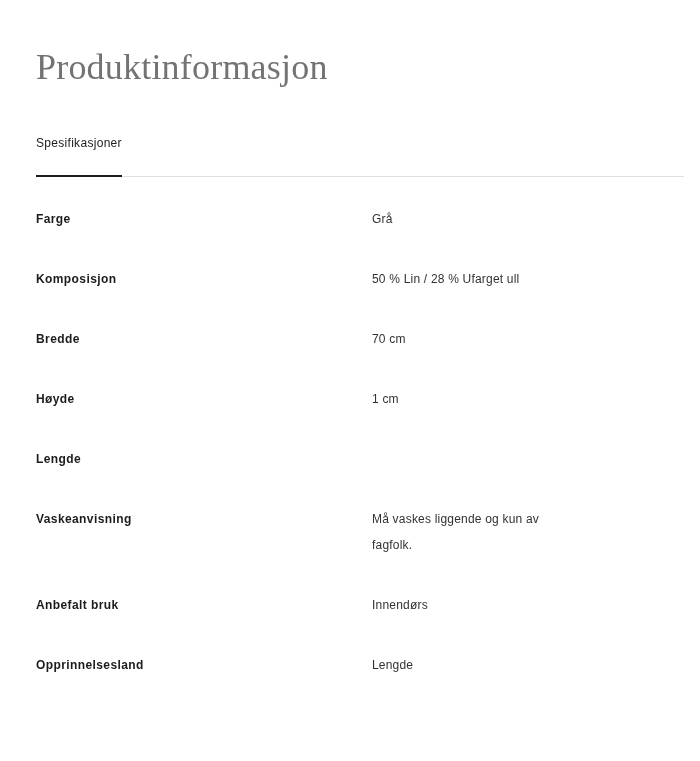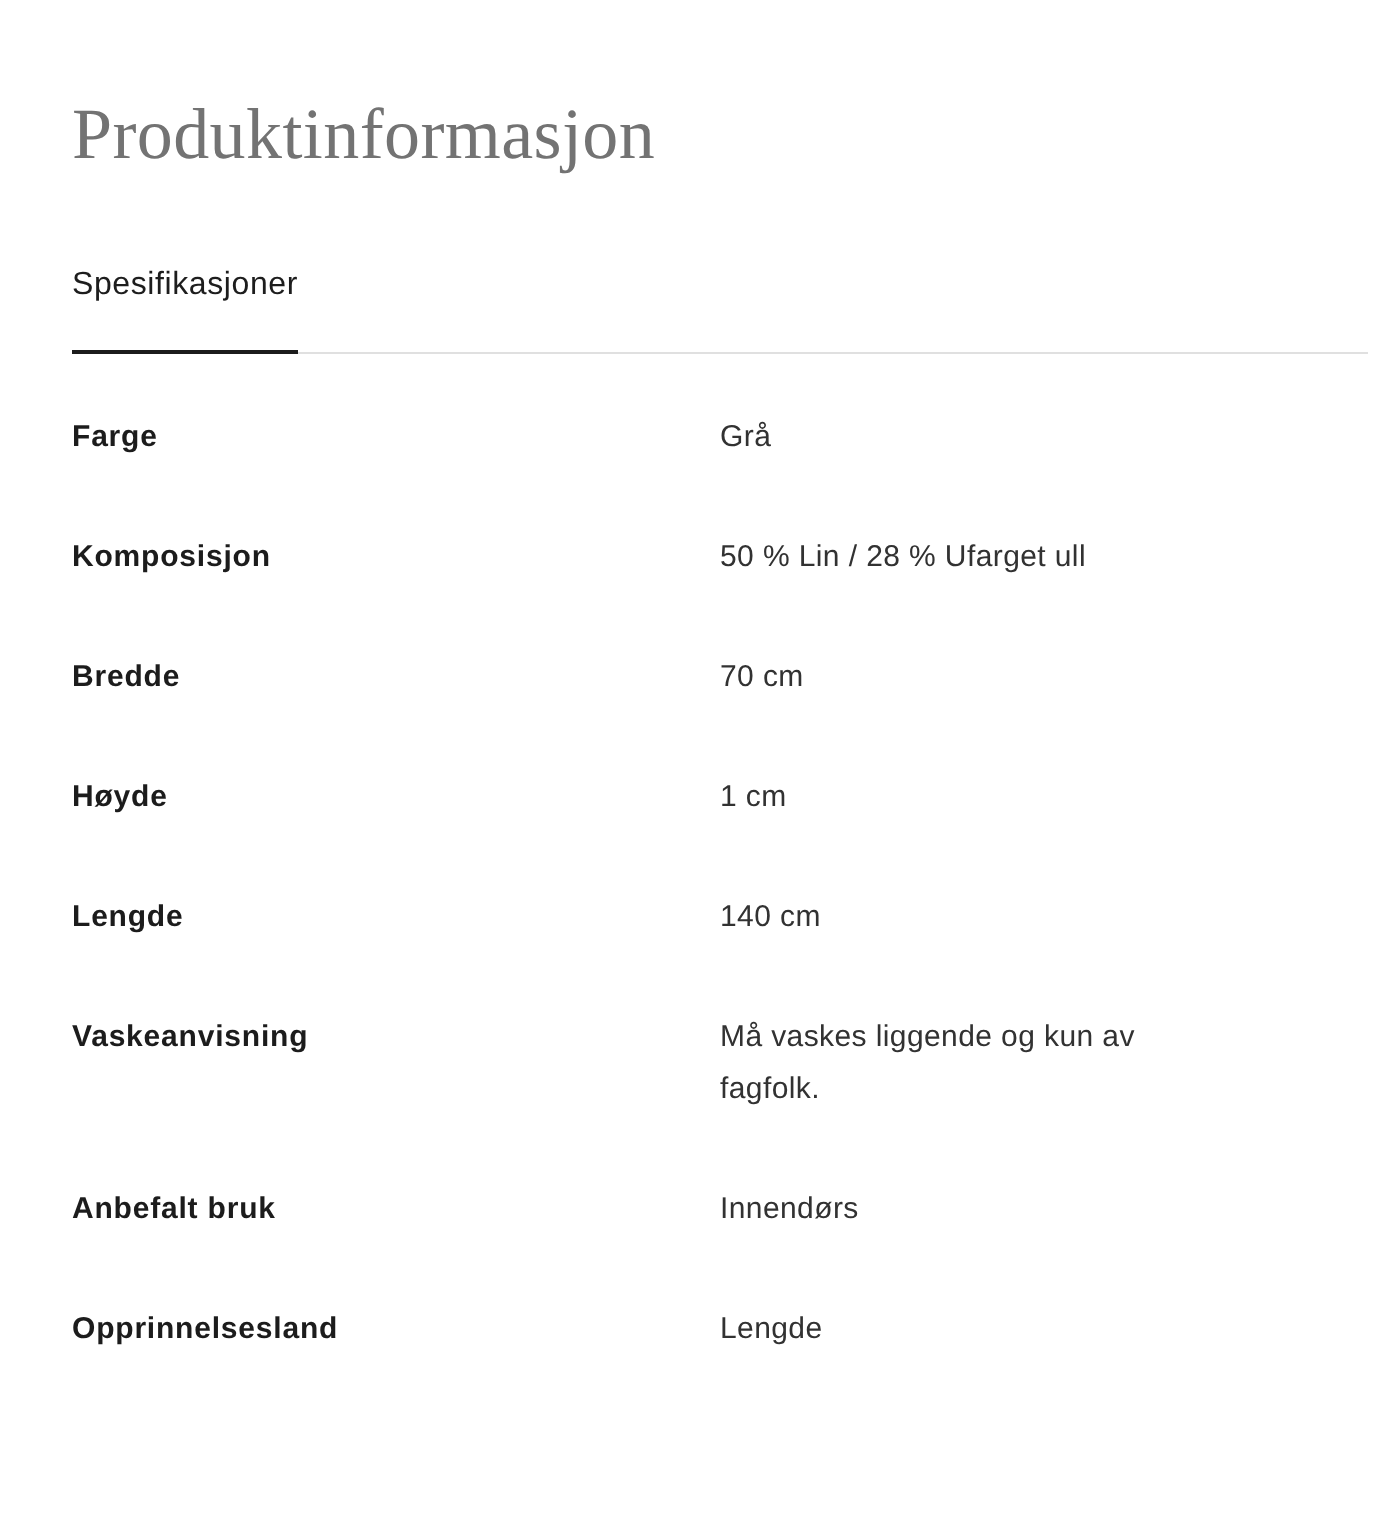--- a/index.html
+++ b/index.html
@@ -28,21 +28,21 @@
     color: #737373;
   }
   .tabs {
     margin-top: 43px;
     display: flex;
     gap: 49px;
     border-bottom: 1px solid #e0e0e0;
   }
   .tab {
     position: relative;
-    font-size: 16px;
+    font-size: 12px;
     line-height: 20px;
     letter-spacing: 0.3px;
     color: #1d1d1d;
     padding-bottom: 23px;
     cursor: pointer;
     white-space: nowrap;
   }
   .tab.active::after {
     content: "";
     position: absolute;
@@ -52,35 +52,36 @@
     height: 2px;
     background: #1c1c1c;
   }
   .spec-list {
     margin-top: 29px;
   }
   .spec-row {
     display: flex;
     align-items: flex-start;
     margin-bottom: 34px;
-    font-size: 15px;
+    font-size: 12px;
     line-height: 26px;
   }
   .spec-label {
     flex: 0 0 324px;
     font-weight: 700;
     letter-spacing: 0.4px;
     color: #1c1c1c;
   }
   .spec-value {
     flex: 1 1 auto;
     max-width: 324px;
     color: #323232;
     white-space: pre-line;
     letter-spacing: 0.2px;
+    margin-left: 12px;
   }
 </style>
 </head>
 <body>
 
 <div class="page">
 
   <h1 class="page-title">Produktinformasjon</h1>
 
   <div class="tabs">
@@ -106,21 +107,20 @@
       <div class="spec-value">70 cm</div>
     </div>
 
     <div class="spec-row">
       <div class="spec-label">Høyde</div>
       <div class="spec-value">1 cm</div>
     </div>
 
     <div class="spec-row">
       <div class="spec-label">Lengde</div>
-      <div class="spec-value">140 cm</div>
     </div>
 
 
     <div class="spec-row">
       <div class="spec-label">Vaskeanvisning</div>
       <div class="spec-value">Må vaskes liggende og kun av
 fagfolk.</div>
     </div>
 
     <div class="spec-row">

